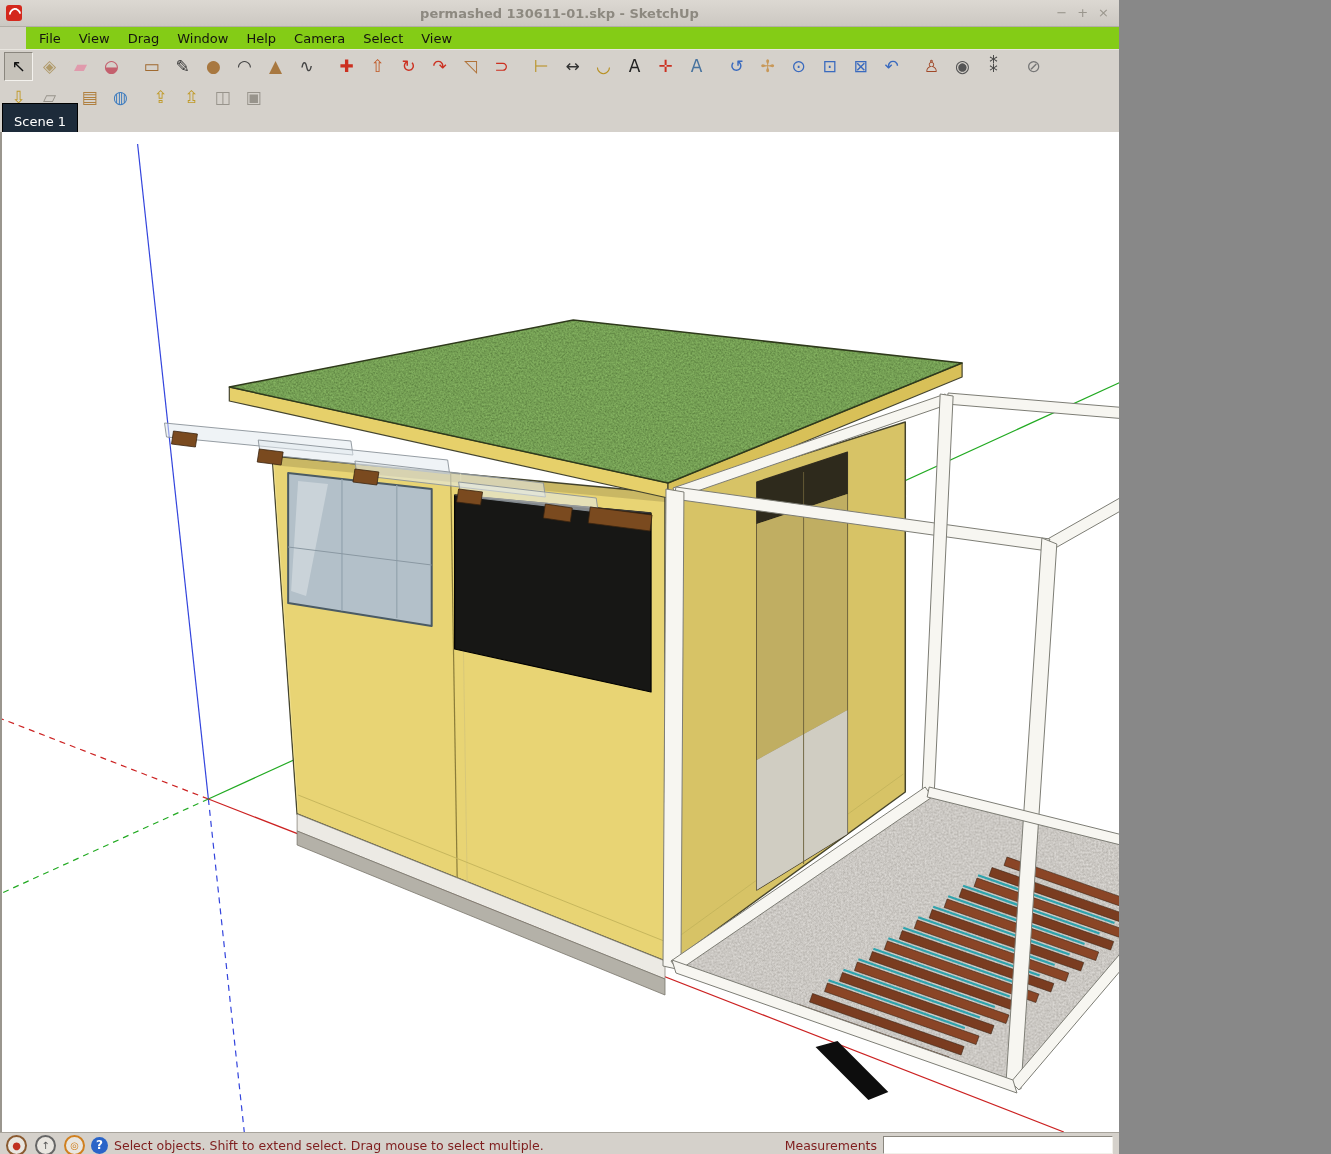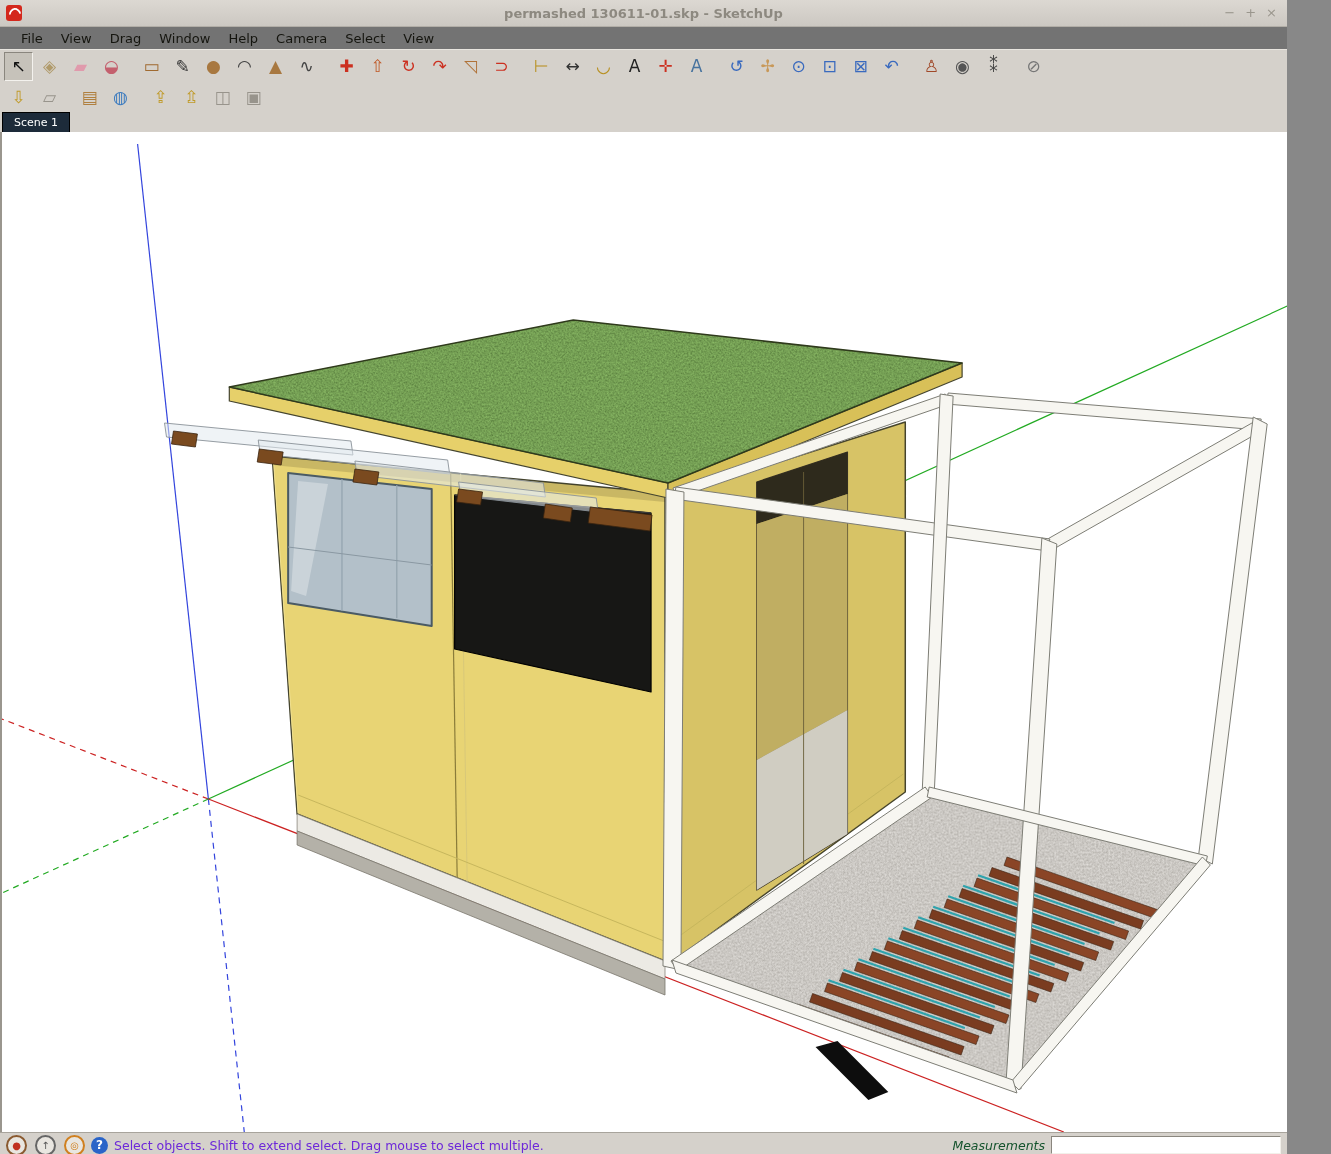--- a/index.html
+++ b/index.html
@@ -1,59 +1,59 @@
 <!DOCTYPE html>
 <html style="--axis-red: #cc2222; --axis-green: #22aa22; --axis-blue: #3344dd; --shed-yellow: #e8d474; --roof-green: #4f6628; --frame-white: #f7f6f1; --gravel: #9b948b; --glass: #b3c0c9; --dark-panel: #171715; --bracket: #7a4a1f;"><head>
 <meta charset="utf-8">
 <style>
   html,body{margin:0;padding:0;background:#888;}
   .app{
-    width:1287px;height:1154px;position:relative;overflow:hidden;
+    width:1119px;height:1154px;position:relative;overflow:hidden;
     background:#d5d1cb;font-family:"DejaVu Sans","Liberation Sans",sans-serif;
     color:#1a1a1a;display:flex;flex-direction:column;
   }
   
   .titlebar{height:26px;flex:0 0 26px;display:flex;align-items:center;
     background:linear-gradient(#dcd8d2,#ccc8c2);border-bottom:1px solid #b2aea7;position:relative;}
   .logo{width:16px;height:16px;margin-left:6px;background:#d4281c;border-radius:3px;position:relative;flex:0 0 16px;}
   .logo::after{content:"";position:absolute;left:3px;top:3px;width:8px;height:8px;border:2px solid #fff;
     border-right-color:transparent;border-bottom-color:transparent;border-radius:50%;transform:rotate(40deg);}
   .title{position:absolute;left:0;right:0;text-align:center;font-size:13px;font-weight:bold;color:#8d8980;pointer-events:none;}
   .winbtns{margin-left:auto;display:flex;gap:10px;padding-right:10px;z-index:2;}
   .winbtn{font-size:13px;color:#9a968d;cursor:default;line-height:16px;}
   
-  .menubar{height:22px;flex:0 0 22px;display:flex;align-items:center;padding-left:12px;background:#737373;}
+  .menubar{height:22px;flex:0 0 22px;display:flex;align-items:center;padding-left:4px;background:#84cc16;margin-left:26px;}
   .menu-item{font-size:13px;padding:2px 9px;color:#15150f;}
   
   .toolbar{display:flex;align-items:center;padding-left:4px;background:#d5d1cb;}
   .row1{height:32px;flex:0 0 32px;border-top:1px solid #e8e5df;}
   .row2{height:30px;flex:0 0 30px;}
   .tool-btn{width:27px;height:27px;display:flex;align-items:center;justify-content:center;
     border:1px solid transparent;margin-right:2px;flex:0 0 27px;}
   .tool-btn.gap{margin-left:9px;}
   .tool-btn.active{background:#c6c2ba;border-top:1px solid #8a867e;border-left:1px solid #8a867e;
     border-bottom:1px solid #f4f2ee;border-right:1px solid #f4f2ee;}
   .tool-glyph{font-size:17px;line-height:1;}
   
   .scenebar{height:20px;flex:0 0 20px;background:#d5d1cb;display:flex;align-items:flex-end;padding-left:2px;}
-  .scenetab{background:#1d2b3a;color:#fff;font-size:11px;padding:3px 11px 3px 11px;border:1px solid #000;border-bottom:none;}
+  .scenetab{background:#1d2b3a;color:#fff;font-size:13px;padding:10px 11px 3px 11px;border:1px solid #000;border-bottom:none;}
   
   .viewport-wrap{flex:0 0 1000px;height:1000px;padding:0 2px;background:#9a968e;}
   .viewport{width:1327px;height:1000px;background:#ffffff;position:relative;overflow:hidden;}
   .viewport svg{display:block;width:100%;height:100%;}
   
   .statusbar{height:24px;flex:0 0 24px;background:#d5d1cb;border-top:1px solid #a8a49c;
     display:flex;align-items:center;gap:6px;padding:0 6px;font-size:12.5px;}
   .status-circle{width:17px;height:17px;border-radius:50%;display:flex;align-items:center;justify-content:center;
     font-size:10px;background:#e9e6e0;flex:0 0 17px;}
   .helpico{width:17px;height:17px;border-radius:50%;background:#2a64c8;color:#fff;font-weight:bold;
     display:flex;align-items:center;justify-content:center;font-size:12px;flex:0 0 17px;}
-  .helptext{color:#6d28d9;}
+  .helptext{color:#7f1d1d;}
   .spacer{flex:1;}
-  .meas-label{color:#14532d;font-style:italic;}
+  .meas-label{color:#7f1d1d;}
   .meas-input{width:222px;height:16px;border:1px solid #8a867e;border-bottom-color:#f2f0ea;border-right-color:#f2f0ea;
     background:#fff;font-size:12px;font-family:inherit;padding:0 3px;}
 </style>
 </head>
 <body>
 
 <div class="app">
 
   <div class="titlebar">
     <div class="logo"></div>

